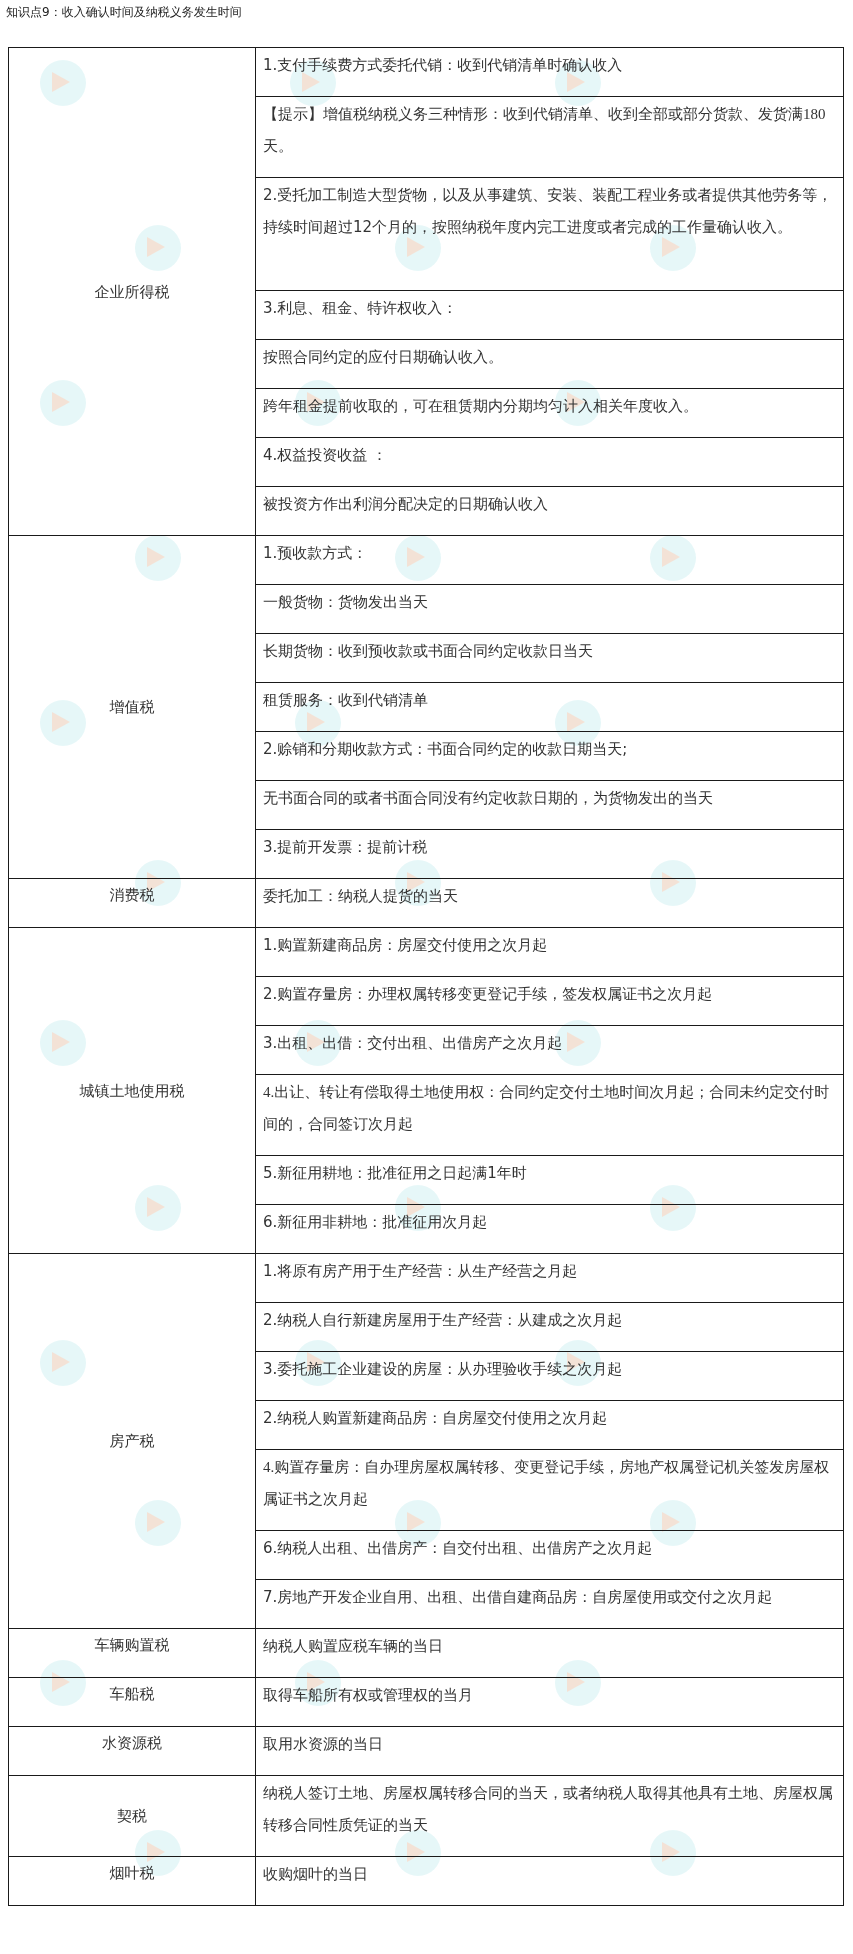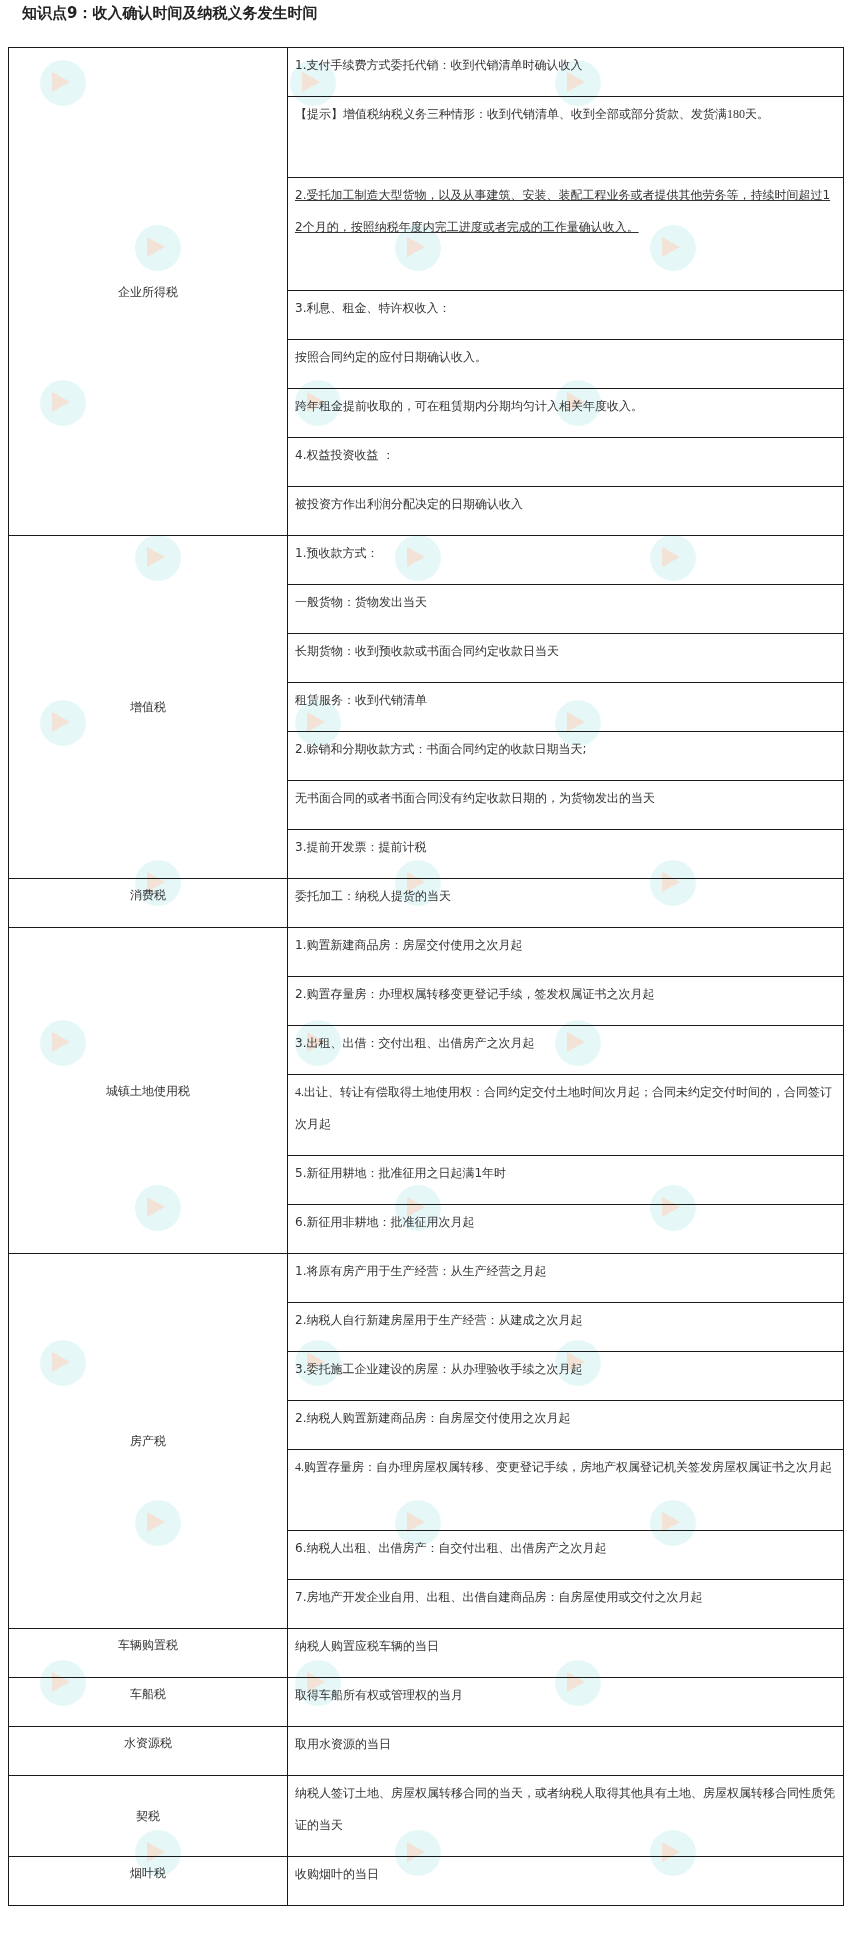--- a/index.html
+++ b/index.html
@@ -3,42 +3,41 @@
 <meta charset="utf-8">
 <style>
   html, body { margin: 0; padding: 0; background: #ffffff; }
   body {
     width: 853px; height: 1954px; position: relative; overflow: hidden;
     font-family: "DejaVu Sans", "Liberation Sans", sans-serif;
     color: #333333;
   }
   .title {
     position: absolute; left: 6px; top: 4px;
-    font-size: 15px; font-weight: bold; color: #222222;
+    font-size: 12px; font-weight: normal; color: #222222;
     letter-spacing: 0px;
-    margin-left: 16px;
   }
   table.kp {
     position: absolute; left: 8px; top: 47px;
     width: 836px; border-collapse: collapse; table-layout: fixed;
   }
   table.kp td {
     border: 1.3px solid #1a1a1a;
-    font-size: 12px; line-height: 32px;
+    font-size: 15px; line-height: 32px;
     vertical-align: top;
     padding: 1px 6px 14px 7px;
     word-break: break-all;
   }
   table.kp td.cat {
     width: 246px; text-align: center; vertical-align: middle;
-    padding: 0 16px;
+    padding: 0 0;
   }
   table.kp td.h1 { height: 33px; }
   table.kp td.h2 { height: 65px; font-family: Liberation Serif, serif; }
-  table.kp td.h3 { height: 97px; text-decoration: underline; }
+  table.kp td.h3 { height: 97px; }
   .cat-label { display: inline-block; }
   .cat-label.single { line-height: 32px; position: relative; top: -8px; }
   
   .wm {
     position: absolute; width: 46px; height: 46px; border-radius: 50%;
     background: #e2f6f7; opacity: 0.85; pointer-events: none;
   }
   .wm::after {
     content: ""; position: absolute; left: 12px; top: 12px; width: 0; height: 0;
     border-left: 18px solid #f6d7c6; border-top: 10px solid transparent; border-bottom: 10px solid transparent;

